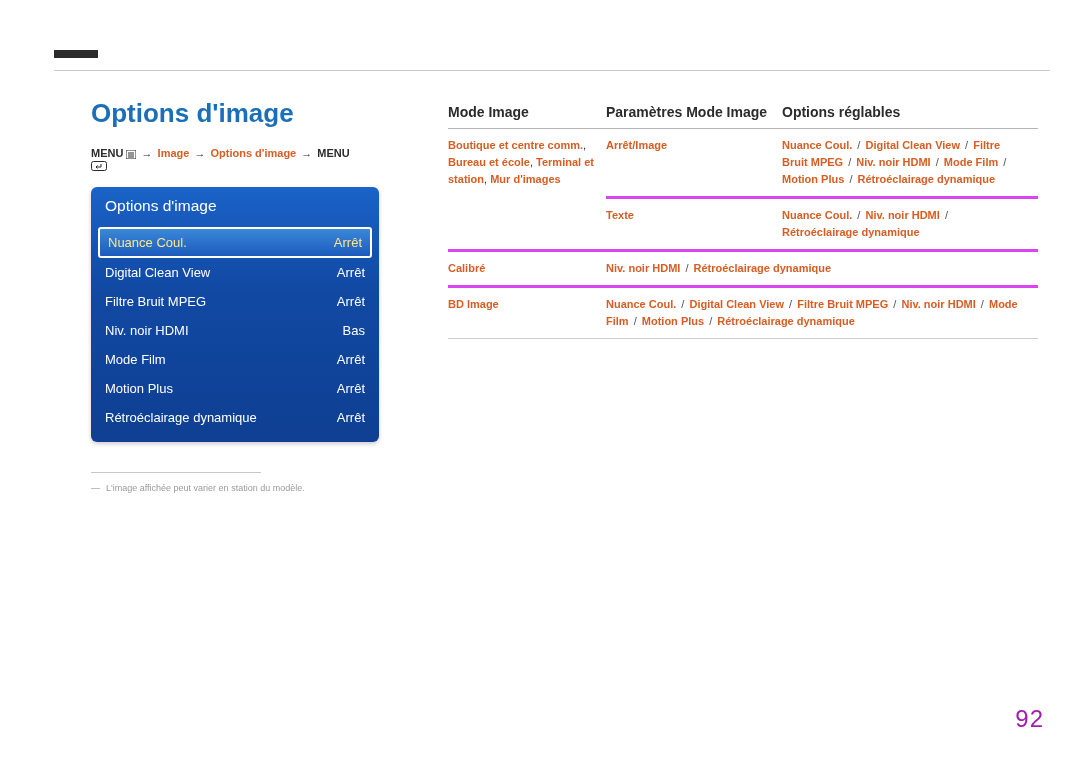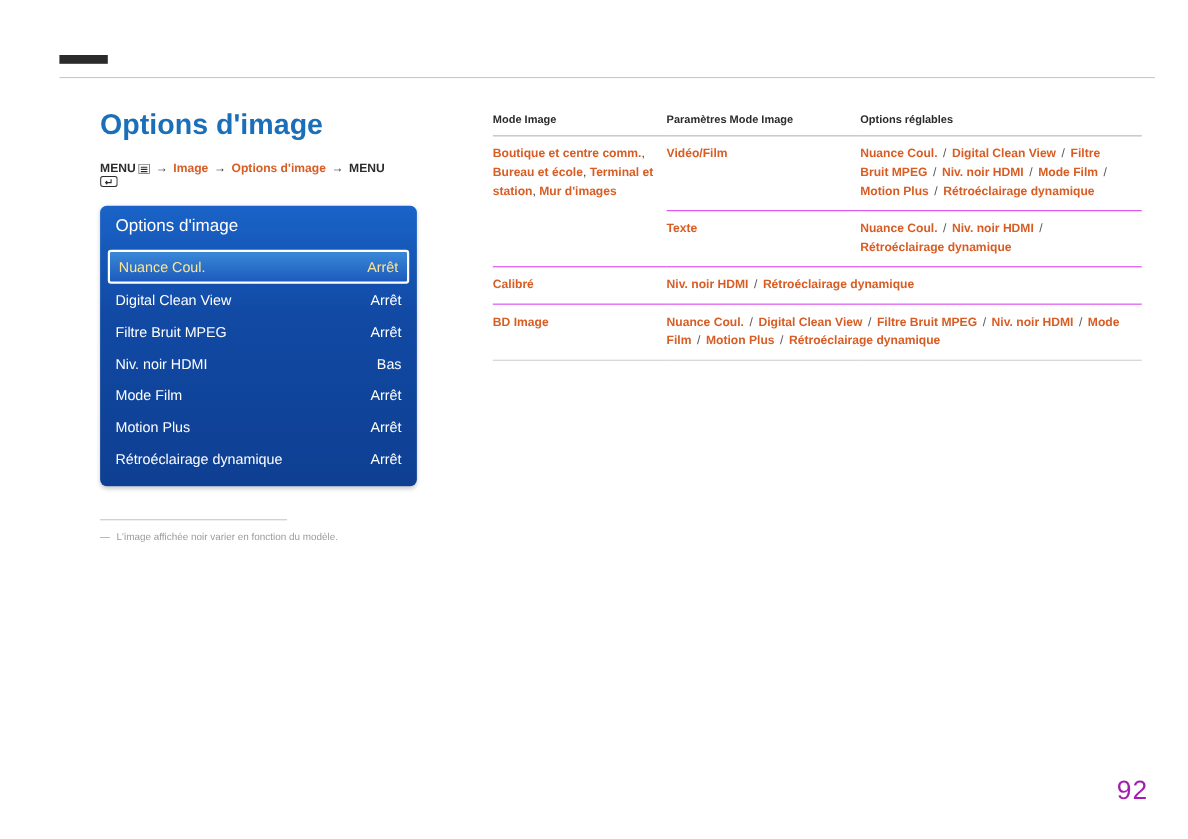--- a/index.html
+++ b/index.html
@@ -119,31 +119,31 @@
     top: 100px;
     width: 590px;
   }
   table.info {
     border-collapse: collapse;
     width: 100%;
     font-size: 11px;
   }
   table.info th {
     text-align: left;
-    font-size: 10px;
+    font-size: 14px;
     font-weight: 700;
     color: #2b2b2b;
     padding: 4px 10px 8px 0;
     border-bottom: 1px solid #b5b5b5;
     vertical-align: bottom;
   }
   table.info td {
     vertical-align: top;
     padding: 8px 10px 8px 0;
-    border-bottom: 1px solid #d946ef;
+    border-bottom: 3px solid #d946ef;
     line-height: 1.55;
   }
   table.info tr:last-child td { border-bottom: 1px solid #cfcfcf; }
   .col-mode { width: 158px; }
   .col-param { width: 176px; }
   .col-opt  { }
   .orange { color: #d85d24; font-weight: 600; }
   .sep { color: #555; font-weight: 400; padding: 0 2px; }
 </style>
 </head>
@@ -207,21 +207,21 @@
       <span class="val">Arrêt</span>
     </div>
     <div class="tv-row">
       <span>Rétroéclairage dynamique</span>
       <span class="val">Arrêt</span>
     </div>
   </div>
 
   <hr class="left-rule">
   <div class="footnote">
-    <span class="footnote-dash">―</span><span>L'image affichée noir varier en fonction du modèle.</span>
+    <span class="footnote-dash">―</span><span>L'image affichée peut varier en station du modèle.</span>
   </div>
 </div>
 
 <div class="right-col">
   <table class="info">
     <colgroup>
       <col class="col-mode">
         <col class="col-param">
         <col class="col-opt">
     </colgroup>
@@ -229,21 +229,21 @@
       <tr>
         <th>Mode Image</th>
         <th>Paramètres Mode Image</th>
         <th>Options réglables</th>
       </tr>
     </thead>
     <tbody>
 
     <tr>
           <td rowspan="2"><span class="orange">Boutique et centre comm.</span><span>, </span><span class="orange">Bureau et école</span><span>, </span><span class="orange">Terminal et station</span><span>, </span><span class="orange">Mur d'images</span></td>
-          <td><span class="orange">Vidéo/Film</span></td>
+          <td><span class="orange">Arrêt/Image</span></td>
           <td><span class="orange">Nuance Coul.</span><span class="sep"> / </span><span class="orange">Digital Clean View</span><span class="sep"> / </span><span class="orange">Filtre Bruit MPEG</span><span class="sep"> / </span><span class="orange">Niv. noir HDMI</span><span class="sep"> / </span><span class="orange">Mode Film</span><span class="sep"> / </span><span class="orange">Motion Plus</span><span class="sep"> / </span><span class="orange">Rétroéclairage dynamique</span></td>
         </tr>
         <tr>
           <td><span class="orange">Texte</span></td>
           <td><span class="orange">Nuance Coul.</span><span class="sep"> / </span><span class="orange">Niv. noir HDMI</span><span class="sep"> / </span><span class="orange">Rétroéclairage dynamique</span></td>
         </tr>
         <tr>
           <td><span class="orange">Calibré</span></td>
           <td colspan="2"><span class="orange">Niv. noir HDMI</span><span class="sep"> / </span><span class="orange">Rétroéclairage dynamique</span></td>
         </tr>

